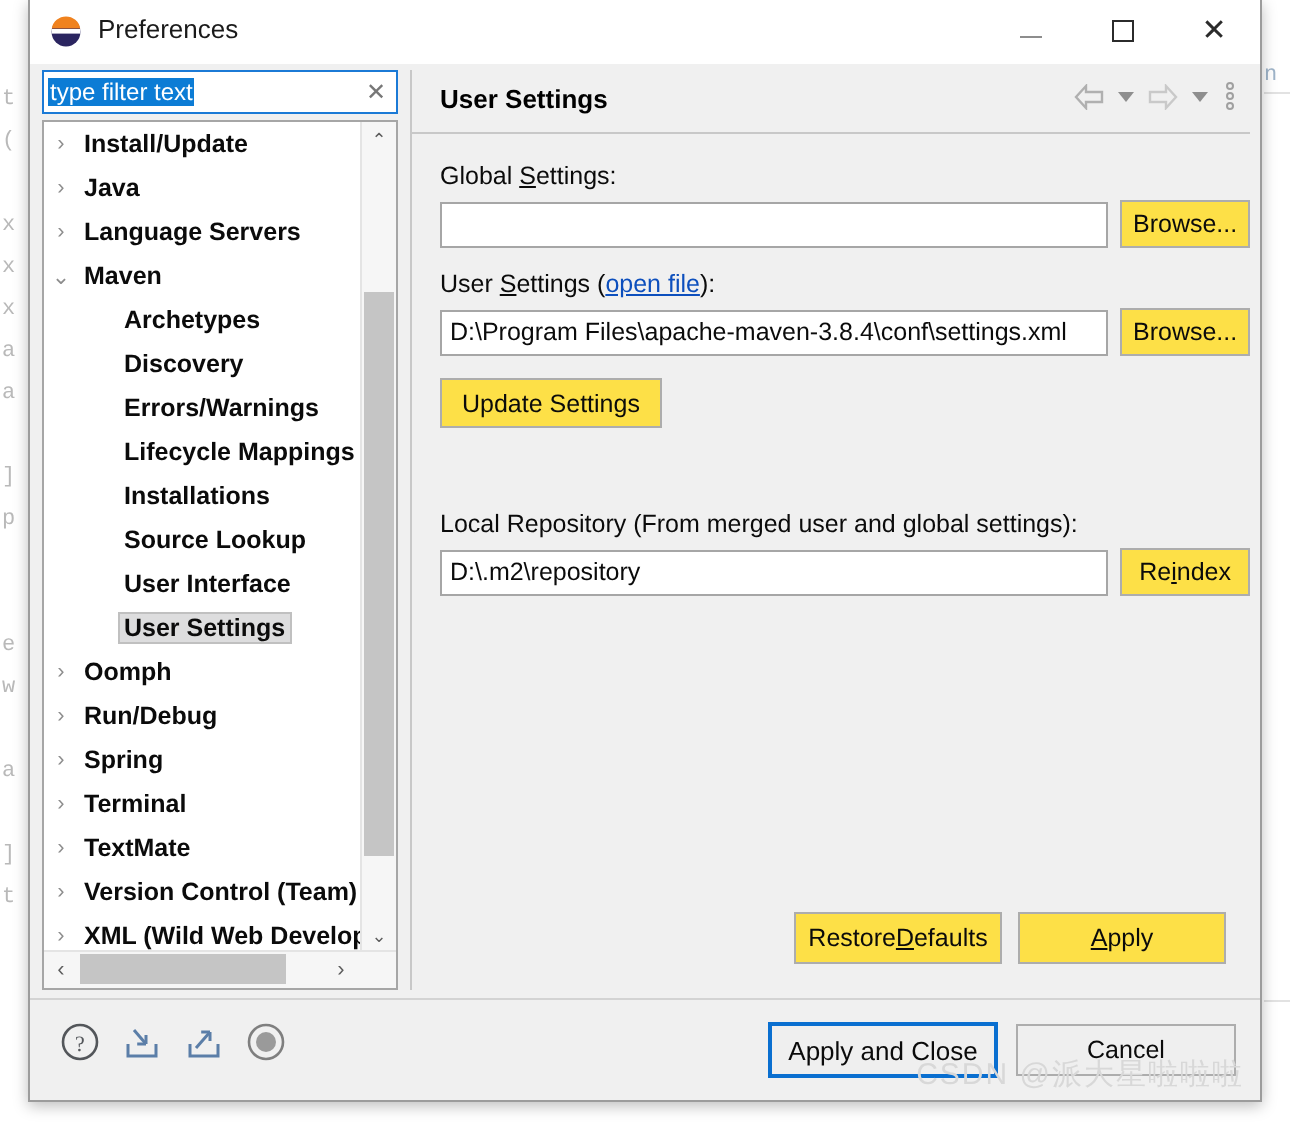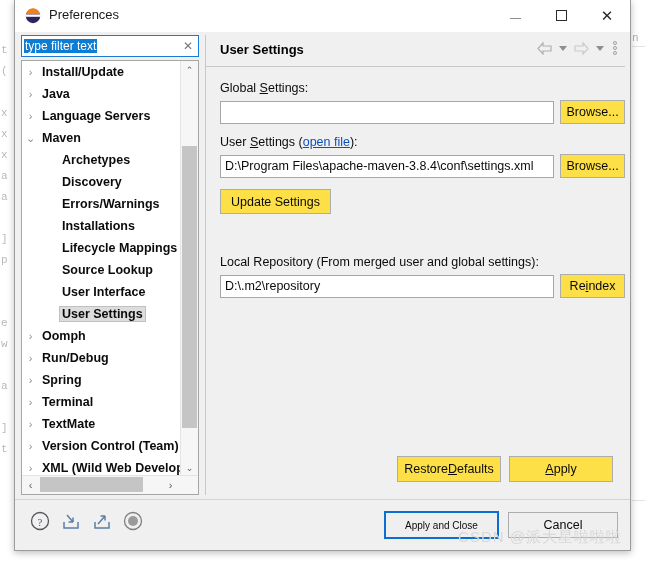--- a/index.html
+++ b/index.html
@@ -262,21 +262,21 @@
     display: flex; align-items: center; gap: 9px;
   }
   .ico { width: 22px; height: 22px; }
   .btn-applyclose {
     position: absolute; right: 131px; top: 11px;
     width: 115px; height: 28px;
     background: #efefef;
     border: 2px solid #0a6fd0;
     box-sizing: border-box;
     display: flex; align-items: center; justify-content: center;
-    font-size: 10px; color: #0b0b0b;
+    font-size: 13px; color: #0b0b0b;
     cursor: pointer;
   }
   .btn-cancel {
     position: absolute; right: 12px; top: 12px;
     width: 110px; height: 26px;
     background: #efefef;
     border: 1px solid #adadad;
     box-sizing: border-box;
     display: flex; align-items: center; justify-content: center;
     font-size: 12.5px; color: #0b0b0b;
@@ -372,24 +372,24 @@
             <div class="tree-item child leaf">
               <span class="lbl">Archetypes</span>
             </div>
             <div class="tree-item child leaf">
               <span class="lbl">Discovery</span>
             </div>
             <div class="tree-item child leaf">
               <span class="lbl">Errors/Warnings</span>
             </div>
             <div class="tree-item child leaf">
+              <span class="lbl">Lifecycle Mappings</span>
+            </div>
+            <div class="tree-item child leaf">
               <span class="lbl">Installations</span>
-            </div>
-            <div class="tree-item child leaf">
-              <span class="lbl">Lifecycle Mappings</span>
             </div>
             <div class="tree-item child leaf">
               <span class="lbl">Source Lookup</span>
             </div>
             <div class="tree-item child leaf">
               <span class="lbl">User Interface</span>
             </div>
             <div class="tree-item child leaf selected">
               <span class="lbl">User Settings</span>
             </div>

